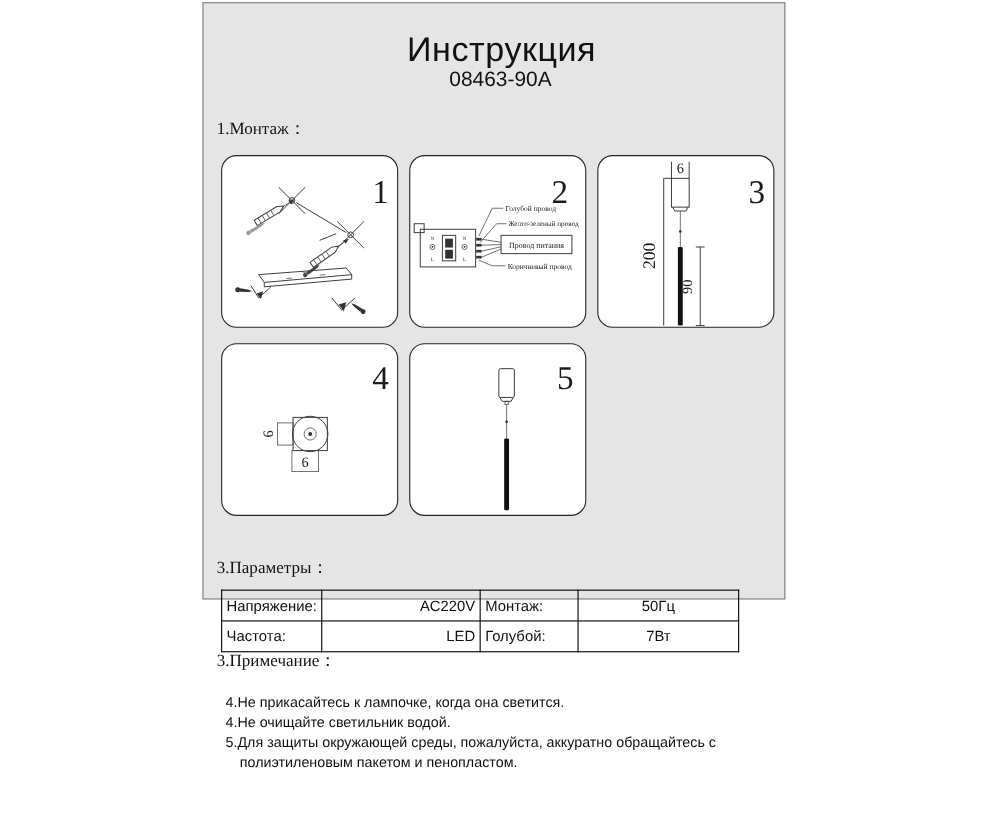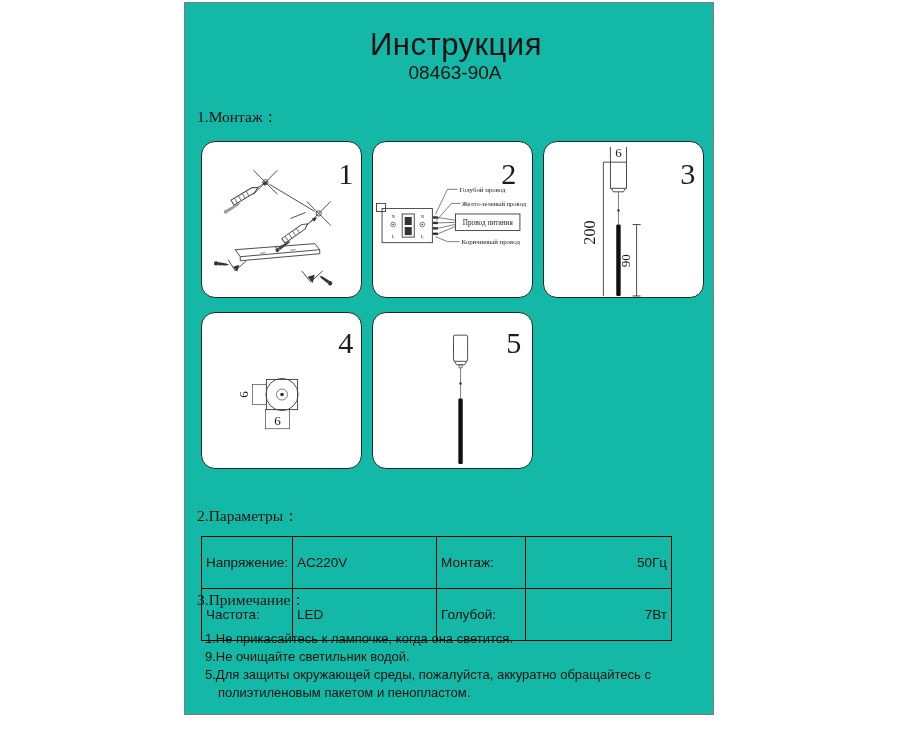--- a/index.html
+++ b/index.html
@@ -1,22 +1,22 @@
 <!DOCTYPE html>
 <html><head>
 <meta charset="utf-8">
 <style>
   html,body{margin:0;padding:0;}
   body{
     width:899px;height:749px;position:relative;background:#ffffff;
     font-family:"Liberation Sans",sans-serif;color:#1a1a1a;overflow:hidden;
   }
   .page{
-    position:absolute;left:184px;top:2px;width:530px;height:713px;
-    background:#14b8a6;border:1px solid #7d7d7d;box-sizing:border-box;
+    position:absolute;left:184px;top:2px;width:530px;height:543px;
+    background:#e5e5e5;border:1px solid #7d7d7d;box-sizing:border-box;
   }
   .title{
     position:absolute;top:24px;left:0;width:100%;text-align:center;
     font-size:31px;letter-spacing:0.5px;transform:translateX(7px);
     color:#111;
   }
   .model{
     position:absolute;top:59px;left:0;width:100%;text-align:center;
     font-size:19px;transform:translateX(6px);color:#111;
   }
@@ -36,25 +36,25 @@
   .p5{left:187px;top:309px;}
   .num{font-family:"Liberation Serif",serif;font-size:30px;fill:#1c1c1c;}
   .lbl{font-family:"Liberation Serif",serif;fill:#1c1c1c;}
   .ln{stroke:#3c3c3c;stroke-width:0.9;fill:none;}
   .thin{stroke:#4a4a4a;stroke-width:0.7;fill:none;}
   .dk{fill:#333;}
   table.params{
     position:absolute;left:16px;top:533px;border-collapse:collapse;
     font-size:13.5px;color:#111;table-layout:fixed;
   }
-  table.params td{border:1px solid #000;height:27px;padding:12px 4px;}
+  table.params td{border:1px solid #000;height:27px;padding:0 4px;}
   td.c0{width:80px;}
-  td.c1{width:135px;text-align:left;}
+  td.c1{width:135px;text-align:right;}
   td.c2{width:80px;}
-  td.c3{width:137px;text-align:right;}
+  td.c3{width:137px;text-align:center;}
   .notes-list{
     position:absolute;left:20px;top:627px;width:482px;
     font-size:13px;line-height:18px;color:#111;
   }
   .note{padding-left:13px;text-indent:-13px;}
 </style>
 </head>
 <body>
 
 <div class="page">
@@ -222,21 +222,21 @@
       <text class="num" x="140" y="40" text-anchor="middle">5</text>
       <rect class="ln" x="80" y="22" width="14" height="26" rx="1.5" stroke-width="1.1" fill="#fff"></rect>
       <path class="ln" d="M 81 48 L 83 51.5 L 91 51.5 L 93 48"></path>
       <rect class="thin" x="85.5" y="51.5" width="3" height="3" fill="#fff"></rect>
       <line class="thin" x1="87" y1="54.5" x2="87" y2="85"></line>
       <circle class="dk" cx="87" cy="70" r="1.2"></circle>
       <rect x="84.8" y="85" width="4.4" height="65" rx="1.2" fill="#101010"></rect>
     </svg>
   </div>
 
-  <div class="sec-h params">2.Параметры：</div>
+  <div class="sec-h params">3.Параметры：</div>
 
   <table class="params">
     <tbody>
         <tr>
       <td class="c0">Напряжение:</td>
       <td class="c1">AC220V</td>
       <td class="c2">Монтаж:</td>
       <td class="c3">50Гц</td>
     </tr>
     <tr>
@@ -244,18 +244,18 @@
       <td class="c1">LED</td>
       <td class="c2">Голубой:</td>
       <td class="c3">7Вт</td>
     </tr>
   </tbody>
     </table>
 
   <div class="sec-h notes">3.Примечание：</div>
 
   <div class="notes-list">
-    <div class="note">1.Не прикасайтесь к лампочке, когда она светится.</div>
-    <div class="note">9.Не очищайте светильник водой.</div>
+    <div class="note">4.Не прикасайтесь к лампочке, когда она светится.</div>
+    <div class="note">4.Не очищайте светильник водой.</div>
     <div class="note">5.Для защиты окружающей среды, пожалуйста, аккуратно обращайтесь с полиэтиленовым пакетом и пенопластом.</div>
   </div>
 
 </div>
 
 </body></html>

